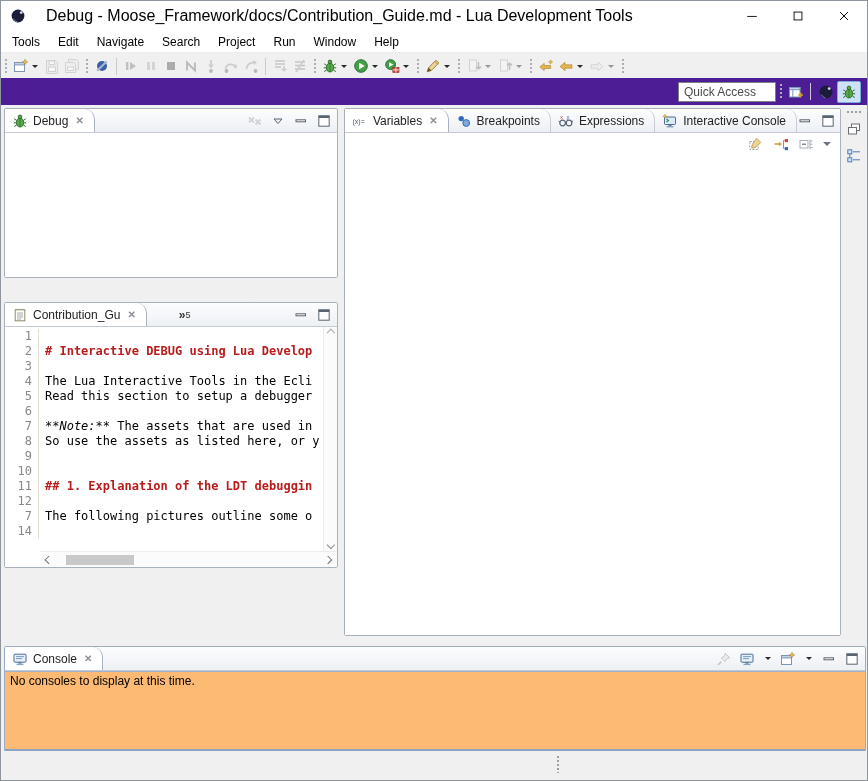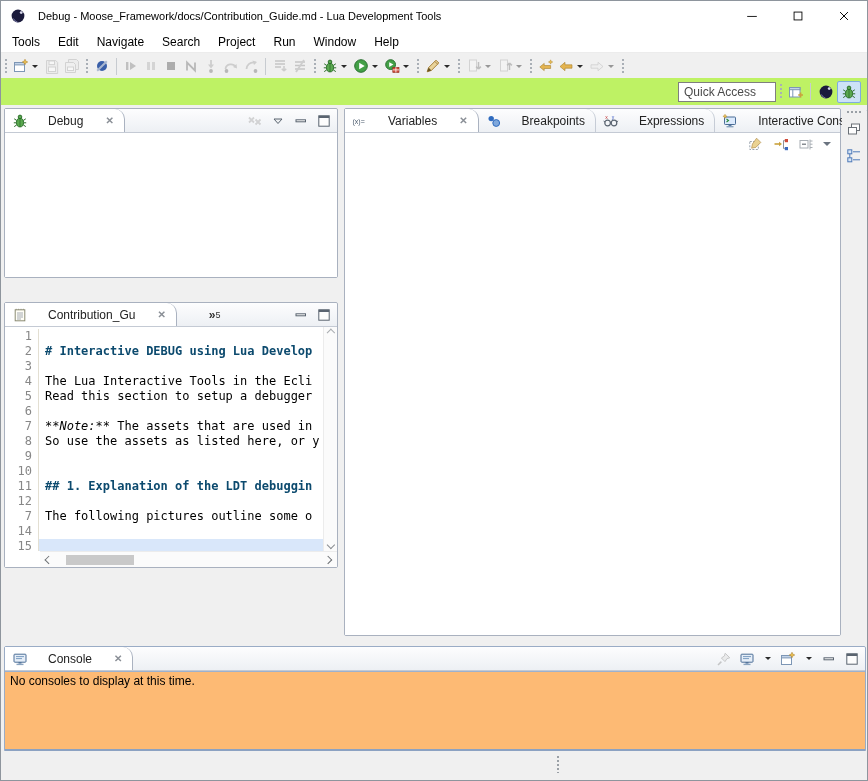--- a/index.html
+++ b/index.html
@@ -3,48 +3,48 @@
 <meta charset="utf-8">
 <style>
   * { box-sizing: border-box; margin: 0; padding: 0; }
   html,body { width:868px; height:781px; }
   body { font-family:"Liberation Sans", sans-serif; font-size:12px; color:#000; background:#fff; }
   .app { position:relative; width:868px; height:781px; background:#f0f0f0; border:1px solid #8e959d; overflow:hidden; }
 
   
   .titlebar { position:absolute; top:0; left:0; right:0; height:30px; background:#fff; display:flex; align-items:center; }
   .title-icon { width:18px; height:18px; margin-left:9px; display:inline-flex; }
-  .title-text { margin-left:12px; font-size:11px; color:#000; white-space:nowrap; }
+  .title-text { margin-left:20px; font-size:16px; color:#000; white-space:nowrap; }
   .win-controls { margin-left:auto; display:flex; height:100%; }
   .win-btn { width:46px; height:100%; display:flex; align-items:center; justify-content:center; }
   .win-btn .icon16 { width:14px; height:14px; }
 
   
   .menubar { position:absolute; top:30px; left:0; right:0; height:22px; background:#fff; display:flex; align-items:center; padding-left:2px; border-bottom:1px solid #ececec; }
   .menu-item { padding:2px 9px; color:#000; }
 
   
   .tb1 { position:absolute; top:53px; left:0; right:0; height:24px; display:flex; align-items:center; background:#f0f0f0; }
-  .tb2 { position:absolute; top:77px; left:0; right:0; height:27px; display:flex; align-items:center; justify-content:flex-end; background:#bef264; padding-right:6px; }
+  .tb2 { position:absolute; top:77px; left:0; right:0; height:27px; display:flex; align-items:center; justify-content:flex-end; background:#4c1d95; padding-right:6px; }
   .grip { width:2px; height:15px; margin:0 4px; background:repeating-linear-gradient(to bottom,#a9afb6 0 2px,transparent 2px 4px); flex:none; }
   .vline { width:1px; height:17px; margin:0 4px; background:#c7cbd0; flex:none; }
   .tbtn { display:flex; align-items:center; height:22px; padding:0 2px; border-radius:2px; flex:none; }
   .tbtn.dis { filter:grayscale(1) opacity(.45); }
   .icon16 { width:16px; height:16px; display:inline-flex; flex:none; }
   .icon16 svg { width:100%; height:100%; display:block; }
   .dd { width:0; height:0; border-left:3px solid transparent; border-right:3px solid transparent; border-top:3px solid #2b2b2b; margin:0 2px 0 3px; }
   .qa-input { width:98px; height:20px; border:1px solid #7f7f7f; background:#fff; font-family:"Liberation Sans",sans-serif; font-size:12px; padding:0 5px; color:#333; }
   .qa-input::placeholder { color:#4a4a4a; opacity:1; }
   .persp-btn { display:flex; align-items:center; height:22px; padding:2px 3px; border-radius:2px; }
   .persp-btn.active { background:#cde2f6; border:1px solid #7facde; }
 
   
   .panel { position:absolute; background:#fff; border:1px solid #a9b1bf; border-radius:2px; }
   .phdr { height:24px; display:flex; align-items:stretch; background:linear-gradient(#fdfdfe,#edf0f4); border-bottom:1px solid #c4cad4; border-radius:2px 2px 0 0; }
-  .tab { display:flex; align-items:center; gap:20px; padding:0 10px 0 7px; border-right:1px solid #c6ccd6; border-top-right-radius:10px; white-space:nowrap; color:#222; }
+  .tab { display:flex; align-items:center; gap:5px; padding:0 10px 0 7px; border-right:1px solid #c6ccd6; border-top-right-radius:10px; white-space:nowrap; color:#222; }
   .tab.active { background:#fff; border-right:1px solid #aab2c0; }
   .tab-close { color:#8a8f96; font-size:10px; font-weight:bold; margin-left:2px; }
   .hdr-icons { margin-left:auto; display:flex; align-items:center; gap:7px; padding-right:5px; }
   .hdr-icons .icon16.dis { filter:grayscale(1) opacity(.55); }
   .pbody { position:absolute; top:24px; left:0; right:0; bottom:0; background:#fff; }
 
   #debug-panel   { left:3px;  top:107px; width:334px; height:170px; }
   #editor-panel  { left:3px;  top:301px; width:334px; height:266px; }
   #right-panel   { left:343px; top:107px; width:497px; height:528px; }
   #console-panel { left:3px;  top:645px; width:862px; height:106px; border-color:#9aacc6; }
@@ -56,21 +56,21 @@
   .vtb { height:22px; display:flex; align-items:center; justify-content:flex-end; gap:9px; padding-right:9px; background:#fff; }
   .viewmenu-chev { width:0; height:0; border-left:4px solid transparent; border-right:4px solid transparent; border-top:4px solid #6b7480; }
 
   
   .ed-body { position:absolute; top:24px; left:0; right:0; bottom:0; display:flex; flex-direction:column; background:#fff; font-family:"DejaVu Sans Mono","Liberation Mono",monospace; font-size:12px; }
   .ed-main { flex:1; display:flex; overflow:hidden; }
   .ed-lines { flex:1; overflow:hidden; padding-top:2px; }
   .ed-line { display:flex; height:15px; line-height:15px; white-space:pre; }
   .ed-num { width:34px; text-align:right; padding-right:6px; color:#878787; flex:none; border-right:1px solid #e3dfd2; }
   .ed-text { flex:1; padding-left:6px; overflow:hidden; }
-  .ed-text.heading { color:#0c4a6e; font-weight:bold; }
+  .ed-text.heading { color:#b91c1c; font-weight:bold; }
   .ed-line.selected .ed-text { background:#d9e7fa; }
   .vsb { width:14px; border-left:1px solid #ececec; background:#fbfbfb; display:flex; flex-direction:column; justify-content:space-between; align-items:center; padding:3px 0; }
   .hsb { height:16px; border-top:1px solid #ececec; background:#fbfbfb; display:flex; align-items:center; margin-left:35px; padding:0 6px; }
   .hsb-thumb { width:68px; height:10px; background:#c9c9c9; margin-left:14px; }
   .hsb .spacer { flex:1; }
   .chev { border:solid #6b6f73; border-width:0 1.6px 1.6px 0; display:inline-block; padding:2.4px; }
   .chev.up    { transform:rotate(-135deg); border-color:#a9adb1; }
   .chev.down  { transform:rotate(45deg);  border-color:#8a8e92; }
   .chev.left  { transform:rotate(135deg); }
   .chev.right { transform:rotate(-45deg); }
@@ -459,21 +459,20 @@
             <div class="ed-line"><span class="ed-num">5</span><span class="ed-text">Read this section to setup a debugger</span></div>
             <div class="ed-line"><span class="ed-num">6</span><span class="ed-text"></span></div>
             <div class="ed-line"><span class="ed-num">7</span><span class="ed-text"><i>**Note:**</i> The assets that are used in</span></div>
             <div class="ed-line"><span class="ed-num">8</span><span class="ed-text">So use the assets as listed here, or y</span></div>
             <div class="ed-line"><span class="ed-num">9</span><span class="ed-text"></span></div>
             <div class="ed-line"><span class="ed-num">10</span><span class="ed-text"></span></div>
             <div class="ed-line"><span class="ed-num">11</span><span class="ed-text heading">## 1. Explanation of the LDT debuggin</span></div>
             <div class="ed-line"><span class="ed-num">12</span><span class="ed-text"></span></div>
             <div class="ed-line"><span class="ed-num">7</span><span class="ed-text">The following pictures outline some o</span></div>
             <div class="ed-line"><span class="ed-num">14</span><span class="ed-text"></span></div>
-            <div class="ed-line selected"><span class="ed-num">15</span><span class="ed-text"></span></div>
           </div>
         <div class="vsb">
           <span class="chev up"></span>
           <span class="chev down"></span>
         </div>
       </div>
       <div class="hsb">
         <span class="chev left"></span>
         <span class="hsb-thumb"></span>
         <span class="spacer"></span>

